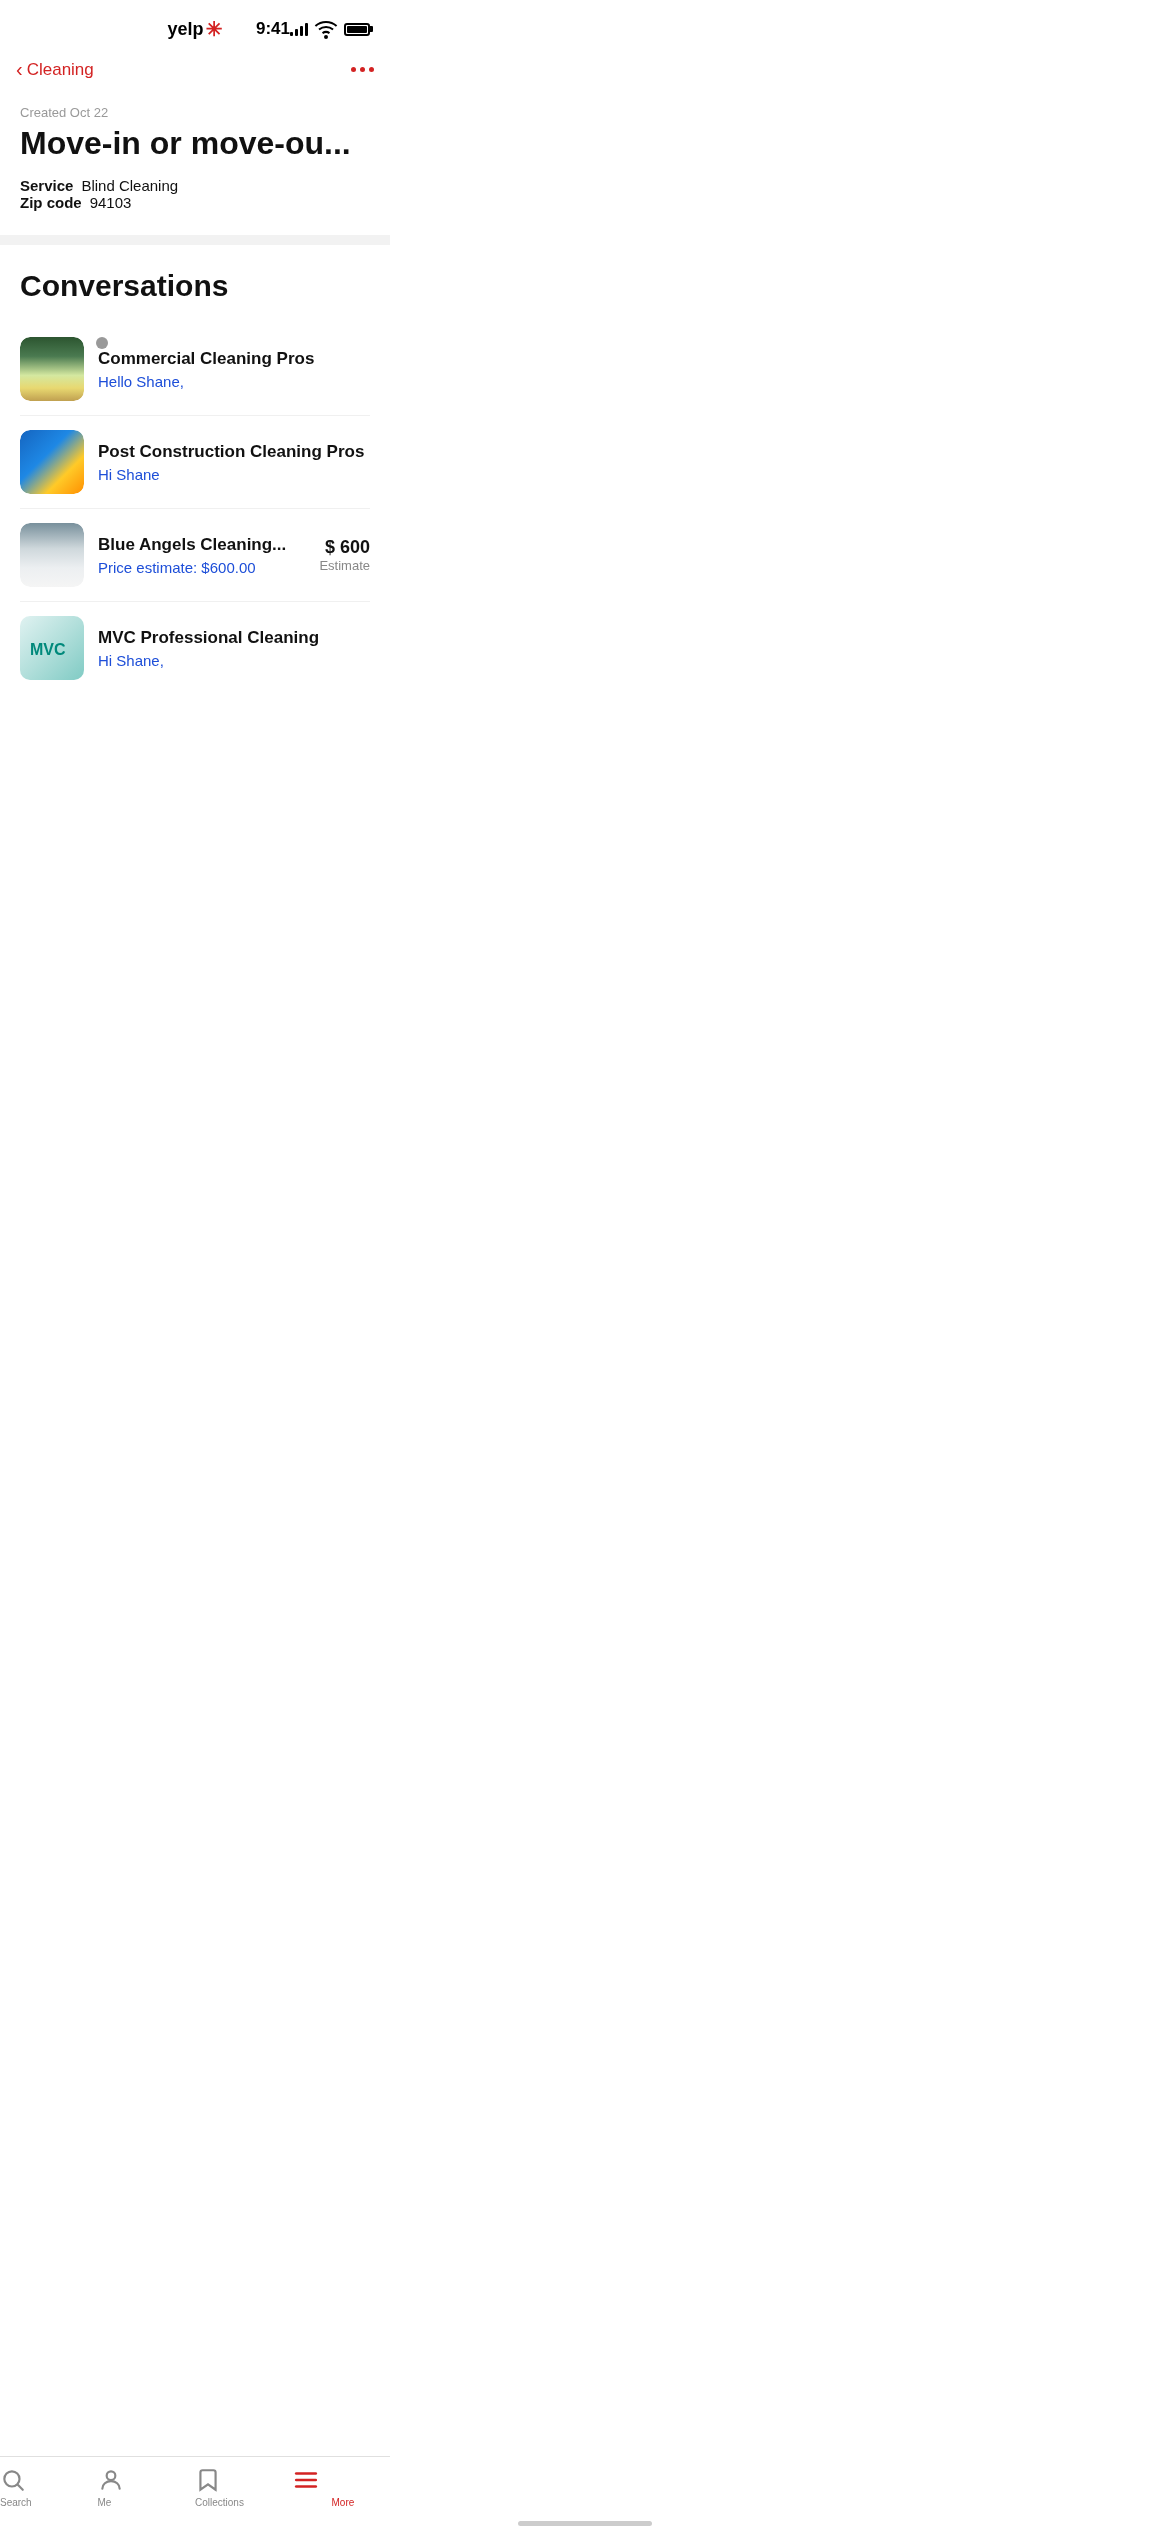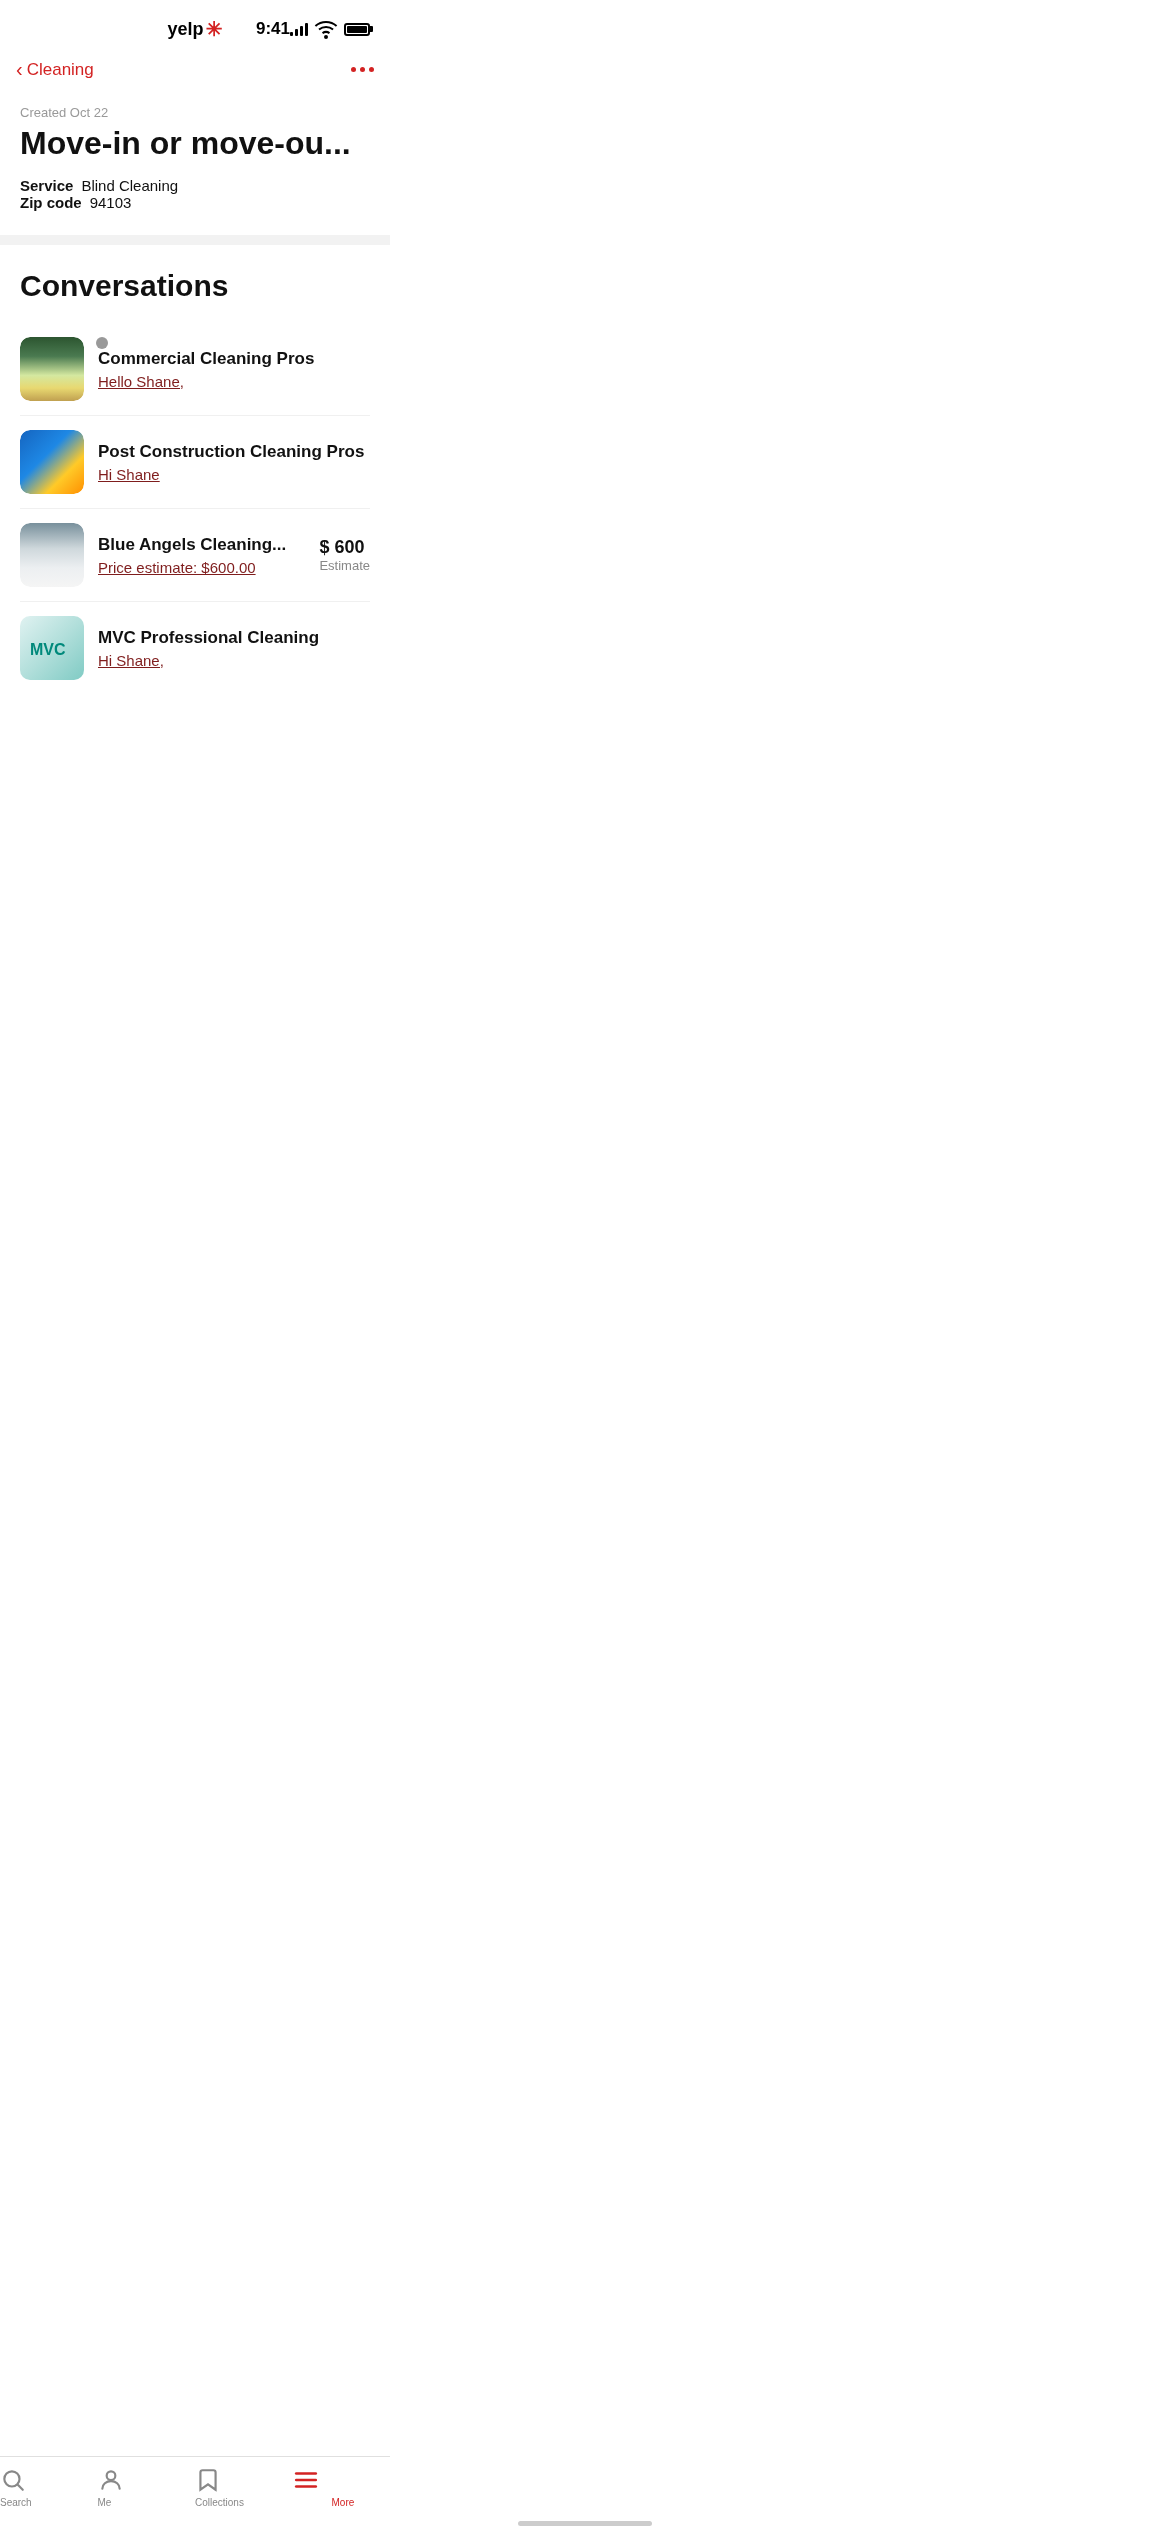--- a/index.html
+++ b/index.html
@@ -222,25 +222,25 @@
 
     .conv-name {
       font-size: 17px;
       font-weight: 700;
       color: #111;
       margin-bottom: 4px;
     }
 
     .conv-preview {
       font-size: 15px;
-      color: #7f1d1d;
-      text-decoration: underline;
+      color: #1d4ed8;
     }
 
     .conv-price {
+      text-align: right;
       flex-shrink: 0;
     }
 
     .price-amount {
       font-size: 18px;
       font-weight: 700;
       color: #111;
     }
 
     .price-label {

